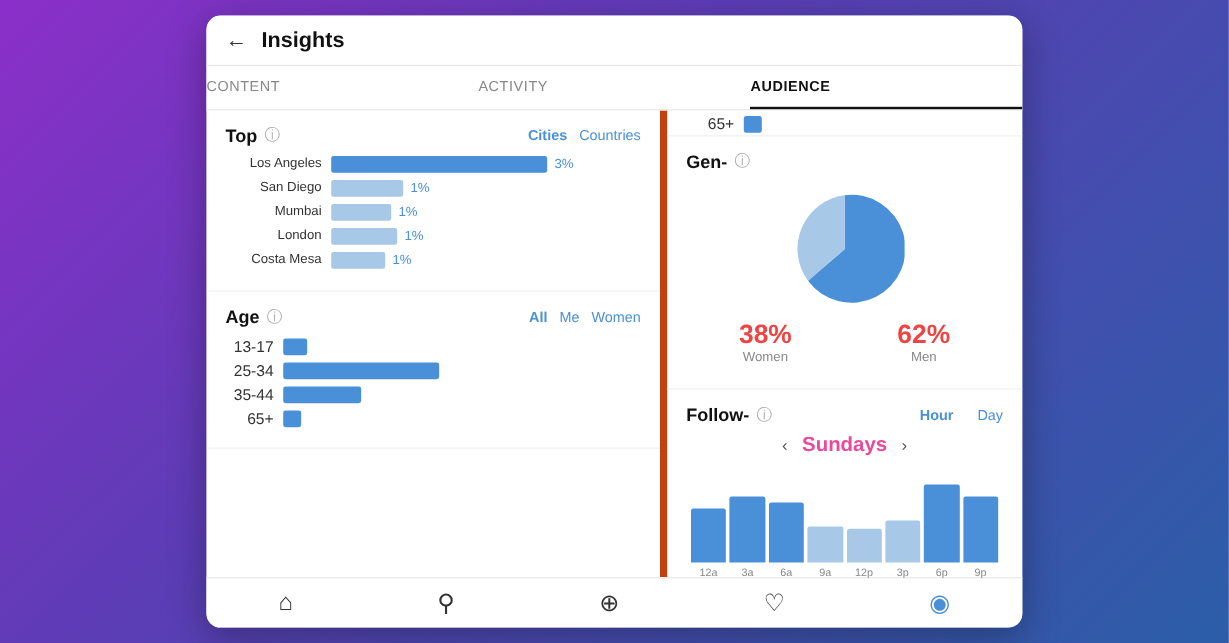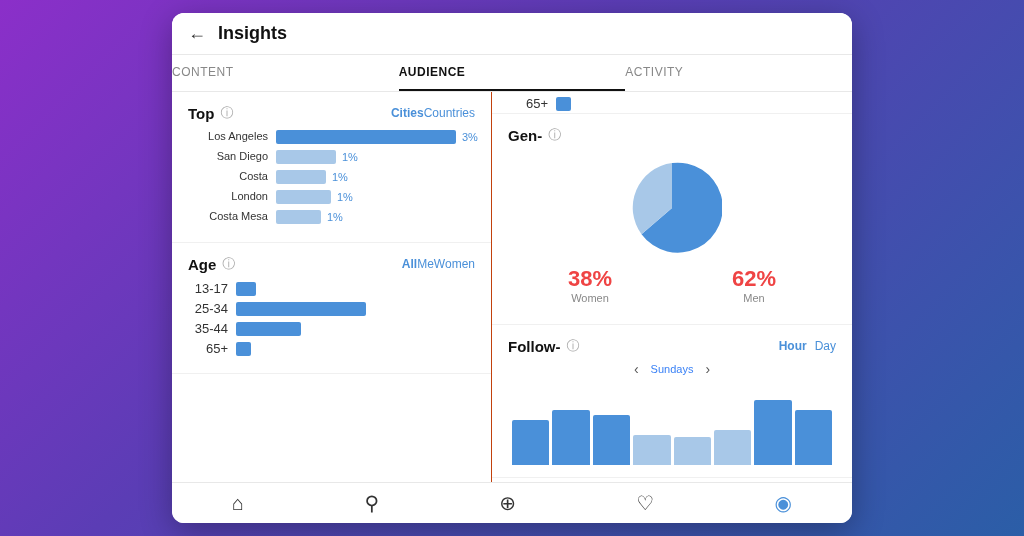--- a/index.html
+++ b/index.html
@@ -64,22 +64,22 @@
       border-bottom: 2px solid #111;
     }
     
     .content-area {
       display: flex;
       flex: 1;
       overflow: hidden;
     }
     
     .left-panel {
-      width: 320px;
-      border-right: 1px solid #c2410c;
+      width: 384px;
+      border-right: 6px solid #c2410c;
       overflow-y: auto;
       padding: 0;
     }
     
     .right-panel {
       flex: 1;
       overflow-y: auto;
       padding: 0;
     }
     
@@ -102,20 +102,21 @@
       color: #aaa;
       font-size: 13px;
       margin-left: 6px;
     }
     .section-title-group {
       display: flex;
       align-items: center;
     }
     .section-filters {
       display: flex;
+      gap: 10px;
       align-items: flex-end;
     }
     .filter-link {
       font-size: 12px;
       color: #4A90D9;
       cursor: pointer;
     }
     .filter-link.active {
       font-weight: 600;
     }
@@ -216,38 +217,38 @@
       align-items: center;
       justify-content: space-between;
       margin-bottom: 6px;
     }
     .follow-title-group {
       display: flex;
       align-items: center;
     }
     .follow-filters {
       display: flex;
-      gap: 8px;
+      gap: 20px;
     }
     .day-nav {
       display: flex;
       align-items: center;
       justify-content: center;
       gap: 12px;
       margin-bottom: 8px;
     }
     .day-nav-arrow {
       font-size: 14px;
       color: #555;
       cursor: pointer;
     }
     .day-nav-label {
-      font-size: 11px;
-      color: #3b82f6;
-      font-weight: 400;
+      font-size: 17px;
+      color: #ec4899;
+      font-weight: 700;
     }
     
     .follow-chart {
       display: flex;
       align-items: flex-end;
       gap: 3px;
       height: 80px;
       padding: 0 4px;
     }
     .follow-bar-wrap {
@@ -296,22 +297,22 @@
 
 <div class="phone-container">
 
   <div class="header">
     <span class="back-arrow">←</span>
     <span class="header-title">Insights</span>
   </div>
 
   <div class="tabs">
     <div class="tab">CONTENT</div>
+    <div class="tab">ACTIVITY</div>
     <div class="tab active">AUDIENCE</div>
-    <div class="tab">ACTIVITY</div>
   </div>
 
   <div class="content-area">
 
     <div class="left-panel">
 
       <div class="section">
         <div class="section-header">
           <div class="section-title-group">
             <span class="section-title">Top</span>
@@ -332,21 +333,21 @@
             </div>
           </div>
           <div class="location-row">
             <span class="location-label">San Diego</span>
             <div class="bar-container">
               <div class="bar light" style="width:60px;"></div>
               <span class="bar-pct">1%</span>
             </div>
           </div>
           <div class="location-row">
-            <span class="location-label">Costa</span>
+            <span class="location-label">Mumbai</span>
             <div class="bar-container">
               <div class="bar light" style="width:50px;"></div>
               <span class="bar-pct">1%</span>
             </div>
           </div>
           <div class="location-row">
             <span class="location-label">London</span>
             <div class="bar-container">
               <div class="bar light" style="width:55px;"></div>
               <span class="bar-pct">1%</span>
@@ -471,20 +472,30 @@
             <div class="follow-bar light" style="height:35px;"></div>
           </div>
           <div class="follow-bar-wrap">
             <div class="follow-bar" style="height:65px;"></div>
           </div>
           <div class="follow-bar-wrap">
             <div class="follow-bar" style="height:55px;"></div>
           </div>
         </div>
 
+        <div class="follow-time-labels">
+          <span class="follow-time-label">12a</span>
+          <span class="follow-time-label">3a</span>
+          <span class="follow-time-label">6a</span>
+          <span class="follow-time-label">9a</span>
+          <span class="follow-time-label">12p</span>
+          <span class="follow-time-label">3p</span>
+          <span class="follow-time-label">6p</span>
+          <span class="follow-time-label">9p</span>
+        </div>
       </div>
 
     </div>
 
   </div>
 
   <div class="bottom-nav">
     <span class="nav-icon">⌂</span>
     <span class="nav-icon">⚲</span>
     <span class="nav-icon">⊕</span>

